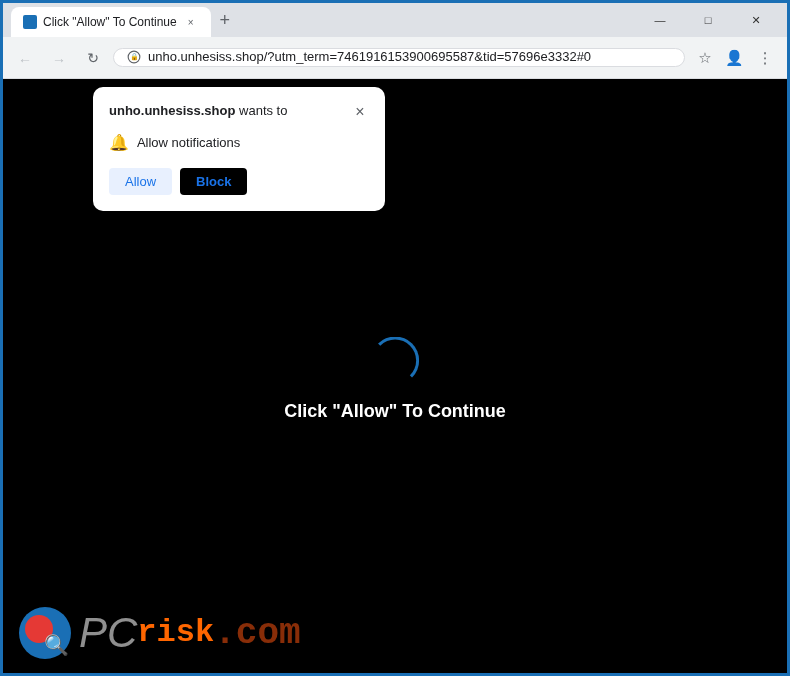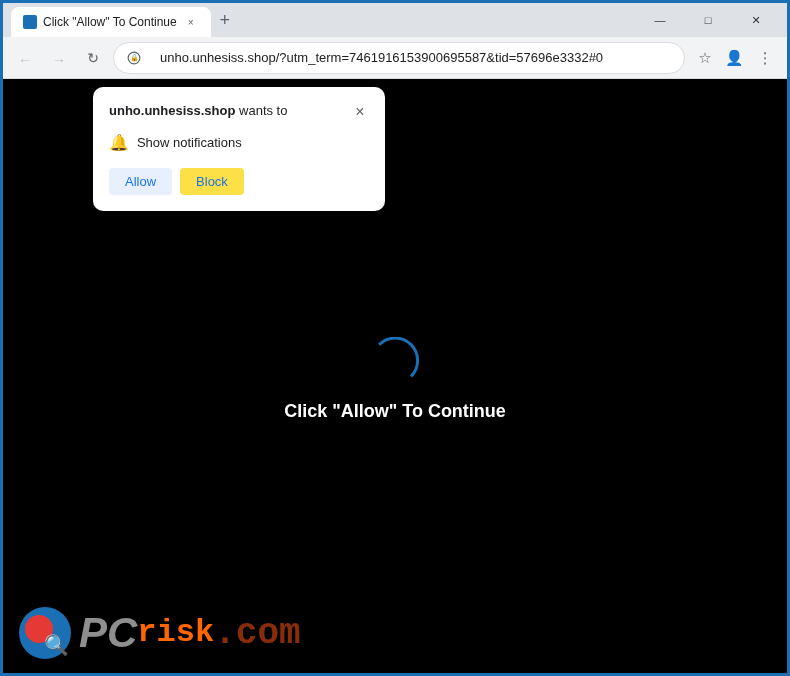--- a/index.html
+++ b/index.html
@@ -126,27 +126,27 @@
       justify-content: center;
       color: #5f6368;
       cursor: pointer;
       font-size: 14px;
       flex-shrink: 0;
     }
     .nav-btn.disabled { color: #bdc1c6; cursor: default; }
 
     .url-bar {
       flex: 1;
-      height: 32px;
+      height: 19px;
       background: #fff;
       border-radius: 16px;
       display: flex;
-      align-items: center;
+      align-items: flex-start;
       padding: 0 12px;
-      gap: 18px;
+      gap: 6px;
       border: 1px solid #dadce0;
       font-size: 13px;
       color: #202124;
       overflow: hidden;
     }
 
     .url-icon {
       color: #5f6368;
       font-size: 13px;
       flex-shrink: 0;
@@ -268,21 +268,21 @@
       right: 2px;
     }
 
     .watermark-text {
       display: flex;
       align-items: center;
     }
 
     .wm-pc {
       font-size: 42px;
-      font-weight: 700;
+      font-weight: 400;
       color: #ccc;
       font-style: italic;
       opacity: 0.7;
       font-family: Arial Black, Arial, sans-serif;
       line-height: 1;
     }
 
     .wm-risk {
       font-size: 32px;
       font-weight: 700;
@@ -370,26 +370,26 @@
       border: none;
       border-radius: 4px;
       font-size: 13px;
       font-weight: 500;
       cursor: pointer;
       font-family: inherit;
     }
 
     .btn-block {
       padding: 6px 16px;
-      background: #fde047;
+      background: #000000;
       color: #1a73e8;
       border: none;
       border-radius: 4px;
       font-size: 13px;
-      font-weight: 400;
+      font-weight: 700;
       cursor: pointer;
       font-family: inherit;
     }
   </style>
 </head>
 <body>
 
 <div class="titlebar">
   <div class="tab-bar">
     <div class="tab-active">
@@ -434,21 +434,21 @@
     <div class="popup-header">
       <div class="popup-title">
         <strong>unho.unhesiss.shop</strong>
         <span>wants to</span>
       </div>
       <div class="popup-close">×</div>
     </div>
 
     <div class="popup-row">
       <span class="bell-icon">🔔</span>
-      <span class="popup-notification-text">Show notifications</span>
+      <span class="popup-notification-text">Allow notifications</span>
     </div>
 
     <div class="popup-actions">
       <button class="btn-allow">Allow</button>
       <button class="btn-block">Block</button>
     </div>
   </div>
 
   <div class="page-content">
     <div class="spinner"></div>

